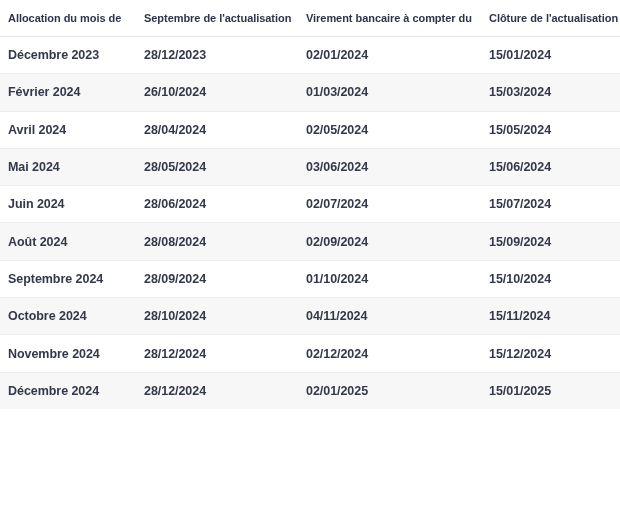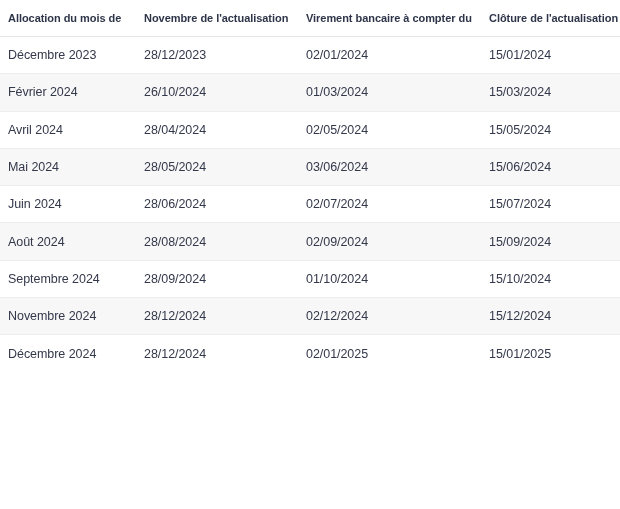--- a/index.html
+++ b/index.html
@@ -41,21 +41,21 @@
     letter-spacing: -0.05px;
   }
 
   .schedule-table tbody td {
     height: 36.3px;
     padding: 0 0 0 8px;
     margin: 12px;
     text-align: left;
     vertical-align: middle;
     font-size: 12.5px;
-    font-weight: 400;
+    font-weight: 700;
     color: #33384a;
     border-bottom: 1px solid #ebedee;
     white-space: nowrap;
     letter-spacing: -0.05px;
   }
 
   .schedule-table tbody tr:nth-child(even) td {
     background: #f7f7f7;
   }
   .schedule-table tbody tr:nth-child(odd) td {
@@ -71,21 +71,21 @@
 <table class="schedule-table">
   <colgroup>
     <col class="c1">
       <col class="c2">
       <col class="c3">
       <col class="c4">
   </colgroup>
   <thead>
     <tr>
       <th>Allocation du mois de</th>
-      <th>Novembre de l'actualisation</th>
+      <th>Septembre de l'actualisation</th>
       <th>Virement bancaire à compter du</th>
       <th>Clôture de l'actualisation</th>
     </tr>
   </thead>
   <tbody>
     <tr>
       <td>Décembre 2023</td>
       <td>28/12/2023</td>
       <td>02/01/2024</td>
       <td>15/01/2024</td>
@@ -120,20 +120,26 @@
       <td>02/09/2024</td>
       <td>15/09/2024</td>
     </tr>
     <tr>
       <td>Septembre 2024</td>
       <td>28/09/2024</td>
       <td>01/10/2024</td>
       <td>15/10/2024</td>
     </tr>
     <tr>
+      <td>Octobre 2024</td>
+      <td>28/10/2024</td>
+      <td>04/11/2024</td>
+      <td>15/11/2024</td>
+    </tr>
+    <tr>
       <td>Novembre 2024</td>
       <td>28/12/2024</td>
       <td>02/12/2024</td>
       <td>15/12/2024</td>
     </tr>
     <tr>
       <td>Décembre 2024</td>
       <td>28/12/2024</td>
       <td>02/01/2025</td>
       <td>15/01/2025</td>

